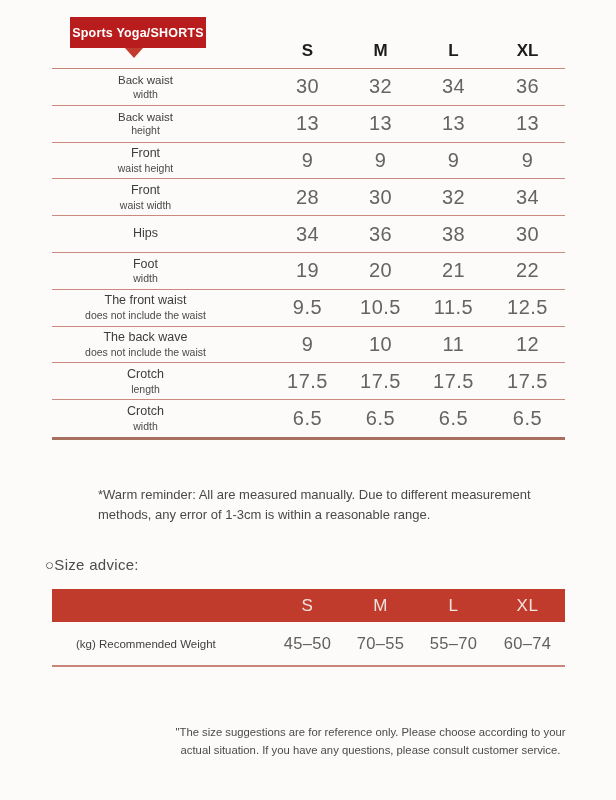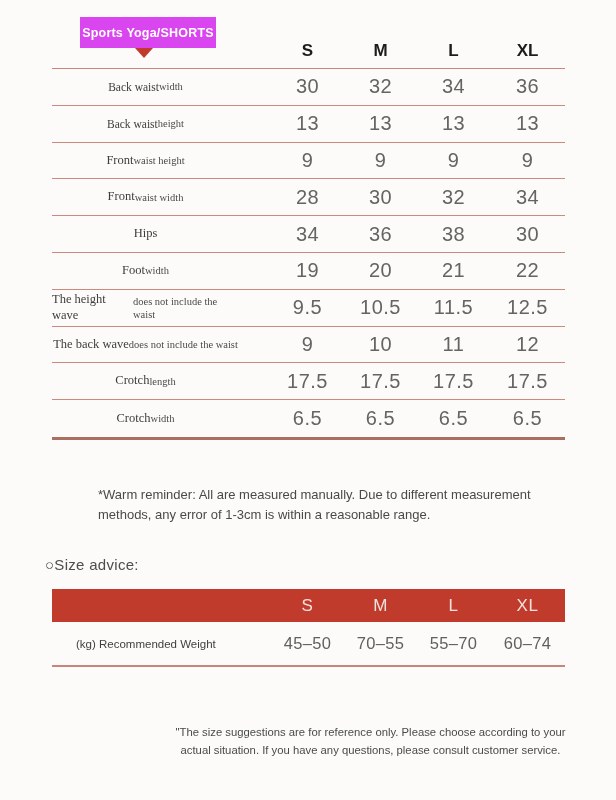--- a/index.html
+++ b/index.html
@@ -11,23 +11,23 @@
   }
   .page {
     position: relative;
     width: 616px; height: 800px;
     background: #fcfbf9;
     overflow: hidden;
   }
 
   
   .badge {
-    position: absolute; left: 80px; top: 17px;
+    position: absolute; left: 70px; top: 17px;
     width: 136px; height: 31px;
-    background: #d946ef;
+    background: #b91c1c;
     display: flex; align-items: center; justify-content: center;
   }
   .badge-label {
     color: #ffffff; font-size: 12.5px; font-weight: bold;
     letter-spacing: 0.2px; white-space: nowrap;
   }
   .badge-pointer {
     position: absolute; left: 55px; top: 31px;
     width: 0; height: 0;
     border-left: 9px solid transparent;
@@ -53,22 +53,22 @@
     position: absolute; left: 52px; top: 68px; width: 513px;
     border-top: 1.5px solid #c9857a;
     border-bottom: 3px solid #a9705f;
   }
   .t-row {
     height: 36.8px;
     border-bottom: 1px solid #cb8a7f;
   }
   .t-row:last-child { border-bottom: none; }
   .label-cell {
-    display: flex; flex-direction: row; justify-content: center;
-    align-items: center; height: 100%; padding-right: 32px; font-family: Liberation Serif, serif;
+    display: flex; flex-direction: column; justify-content: center;
+    align-items: center; height: 100%; padding-right: 32px;
   }
   .l1 { font-size: 12.5px; color: #3d3d3d; line-height: 1.25; }
   .l2 { font-size: 10.5px; color: #4a4a4a; line-height: 1.25; }
   .t-row.small-l1 .l1 { font-size: 11.5px; }
   .t-row.tiny-l2 .l2 { font-size: 8px; color: #666; }
   .val { font-size: 20px; color: #646464; letter-spacing: 0.5px; }
 
   .warm-note {
     position: absolute; left: 98px; top: 485px; width: 468px;
     font-size: 13px; color: #494949; line-height: 1.5;
@@ -180,21 +180,21 @@
         <span class="l2">width</span>
       </div>
       <div class="cell val">19</div>
       <div class="cell val">20</div>
       <div class="cell val">21</div>
       <div class="cell val">22</div>
     </div>
 
     <div class="t-row grid5">
       <div class="label-cell">
-        <span class="l1">The height wave</span>
+        <span class="l1">The front waist</span>
         <span class="l2">does not include the waist</span>
       </div>
       <div class="cell val">9.5</div>
       <div class="cell val">10.5</div>
       <div class="cell val">11.5</div>
       <div class="cell val">12.5</div>
     </div>
 
     <div class="t-row grid5">
       <div class="label-cell">

